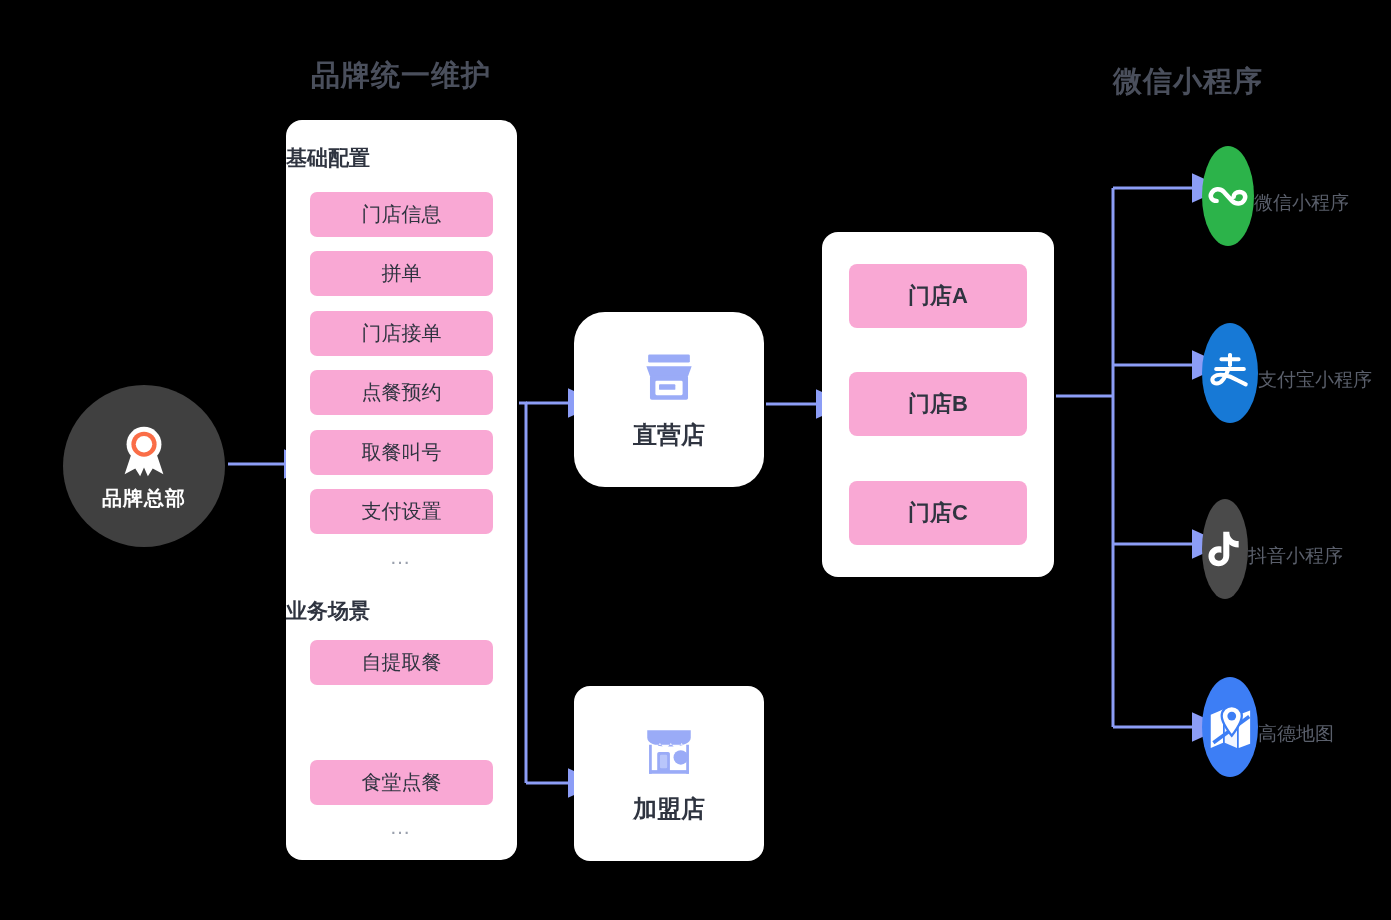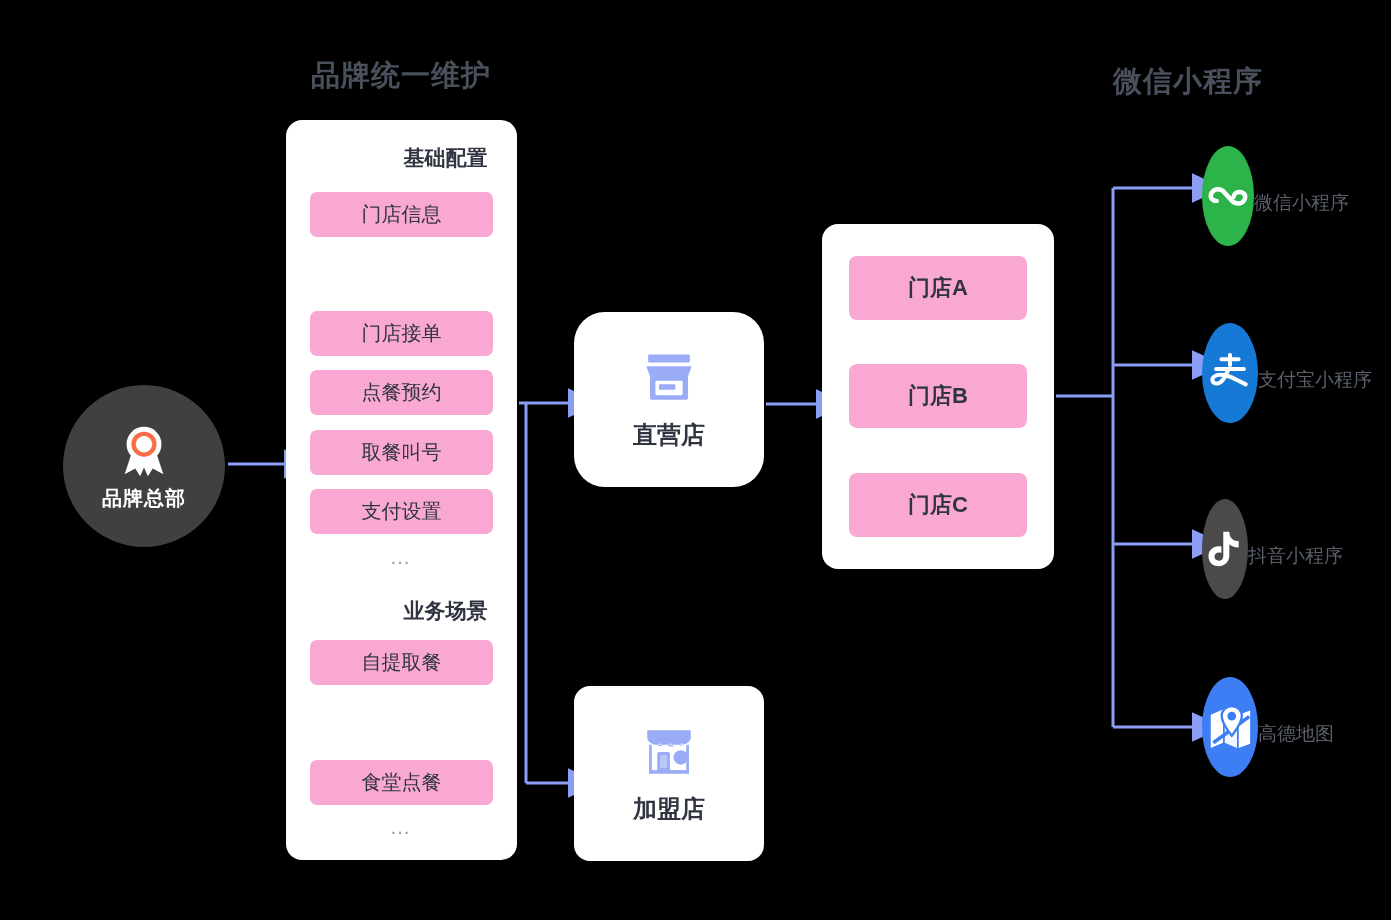--- a/index.html
+++ b/index.html
@@ -30,25 +30,25 @@
   #brand-hq .medal{width:62px;height:62px;margin-bottom:2px;}
   #brand-hq .hq-label{
     color:#ffffff;font-size:20px;font-weight:bold;letter-spacing:1px;margin-top:1px;
   }
 
   
   .panel{
     position:absolute;background:#ffffff;border-radius:16px;
   }
   #panel-config{left:286px;top:120px;width:231px;height:740px;}
-  #panel-stores{left:822px;top:224px;width:232px;height:345px;text-decoration:underline;}
+  #panel-stores{left:822px;top:232px;width:232px;height:345px;text-decoration:underline;}
 
   .panel-title{
-    position:absolute;width:100%;text-align:center;
-    font-size:21px;font-weight:bold;color:#2f3440;padding-left:44px;
+    position:absolute;width:100%;text-align:left;
+    font-size:21px;font-weight:bold;color:#2f3440;
   }
   .chip{
     position:absolute;left:24px;width:183px;height:45px;
     background:#f9a8d4;border-radius:7px;
     display:flex;align-items:center;justify-content:center;
     font-size:20px;color:#2f3440;
   }
   .chip.store{
     left:27px;width:178px;height:64px;border-radius:8px;
     font-size:22px;font-weight:bold;
@@ -129,20 +129,21 @@
       <circle cx="32" cy="25" r="13" fill="#fa6d47"></circle>
       <circle cx="32" cy="25" r="8.5" fill="#ffffff"></circle>
     </svg>
     <div class="hq-label">品牌总部</div>
   </div>
 
   <div class="panel" id="panel-config">
     <div class="panel-title" style="top:24px;">基础配置</div>
 
     <div class="chip" style="top:72px;">门店信息</div>
+    <div class="chip" style="top:131px;">拼单</div>
     <div class="chip" style="top:250px;">点餐预约</div>
     <div class="chip" style="top:191px;">门店接单</div>
     <div class="chip" style="top:310px;">取餐叫号</div>
     <div class="chip" style="top:369px;">支付设置</div>
     <div class="ellipsis" style="top:425px;">…</div>
 
     <div class="panel-title" style="top:477px;">业务场景</div>
 
     <div class="chip" style="top:520px;">自提取餐</div>
     <div class="chip" style="top:640px;">食堂点餐</div>

